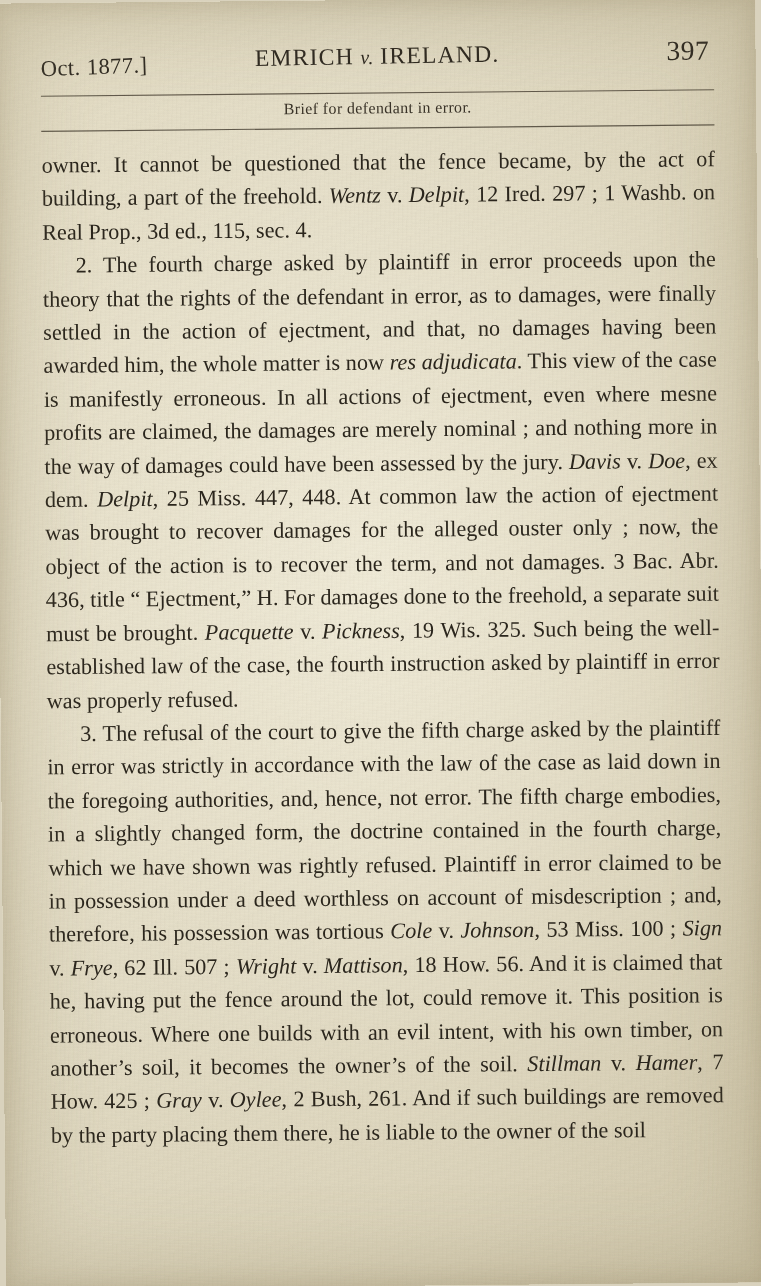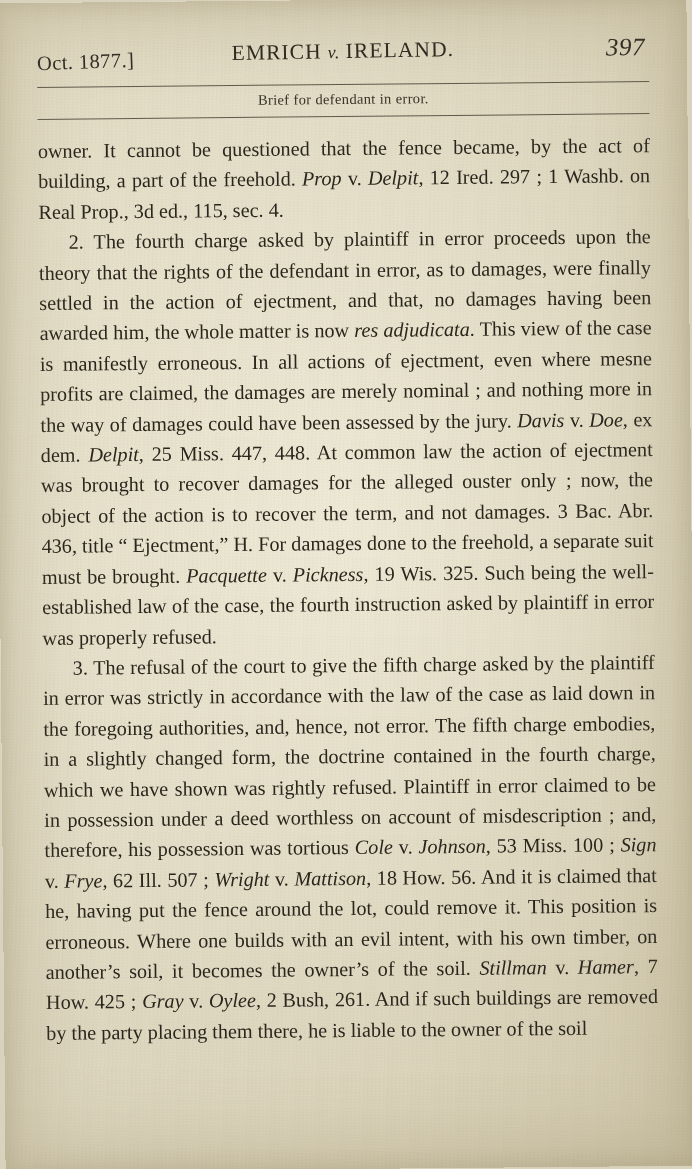--- a/index.html
+++ b/index.html
@@ -85,21 +85,20 @@
     font-size: 18px;
     letter-spacing: 0.5px;
   }
   .folio-right {
     position: absolute;
     right: 4px;
     top: 6px;
     font-size: 25px;
     color: #2c271f;
     letter-spacing: 0.5px;
-    font-style: italic;
   }
 
   
   .rule {
     height: 0;
     border-top: 1.3px solid #4a4336;
     margin: 0;
     opacity: 0.85;
   }
   .rule.top { margin-top: 6px; }
@@ -143,21 +142,21 @@
         <span class="big">IRELAND.</span>
       </div>
       <div class="folio-right">397</div>
     </div>
 
     <div class="rule top"></div>
     <div class="subhead">Brief for defendant in error.</div>
     <div class="rule bottom"></div>
 
     <div class="body-text" id="body-text">
-        <p class="noindent"><span>owner.  It cannot be questioned that the fence became, by the act of building, a part of the freehold.  </span><i>Prop</i><span> v. </span><i>Delpit</i><span>, 12 Ired. 297 ; 1 Washb. on Real Prop., 3d ed., 115, sec. 4.</span></p>
+        <p class="noindent"><span>owner.  It cannot be questioned that the fence became, by the act of building, a part of the freehold.  </span><i>Wentz</i><span> v. </span><i>Delpit</i><span>, 12 Ired. 297 ; 1 Washb. on Real Prop., 3d ed., 115, sec. 4.</span></p>
         <p><span>2. The fourth charge asked by plaintiff in error proceeds upon the theory that the rights of the defendant in error, as to damages, were finally settled in the action of ejectment, and that, no damages having been awarded him, the whole matter is now </span><i>res adjudicata</i><span>.  This view of the case is manifestly erroneous.  In all actions of ejectment, even where mesne profits are claimed, the damages are merely nominal ; and nothing more in the way of damages could have been assessed by the jury.  </span><i>Davis</i><span> v. </span><i>Doe</i><span>, ex dem. </span><i>Delpit</i><span>, 25 Miss. 447, 448.   At common law the action of ejectment was brought to recover damages for the alleged ouster only ; now, the object of the action is to recover the term, and not damages. 3 Bac. Abr. 436, title “ Ejectment,” H.   For damages done to the freehold, a separate suit must be brought.  </span><i>Pacquette</i><span> v. </span><i>Pickness</i><span>, 19 Wis. 325.   Such being the well-established law of the case, the fourth instruction asked by plaintiff in error was properly refused.</span></p>
         <p><span>3. The refusal of the court to give the fifth charge asked by the plaintiff in error was strictly in accordance with the law of the case as laid down in the foregoing authorities, and, hence, not error.  The fifth charge embodies, in a slightly changed form, the doctrine contained in the fourth charge, which we have shown was rightly refused.  Plaintiff in error claimed to be in possession under a deed worthless on account of misdescription ; and, therefore, his possession was tortious  </span><i>Cole</i><span> v. </span><i>Johnson</i><span>, 53  Miss. 100 ; </span><i>Sign</i><span> v. </span><i>Frye</i><span>, 62  Ill. 507 ; </span><i>Wright</i><span>  v.  </span><i>Mattison</i><span>, 18  How. 56.   And it is claimed that he, having put the fence around  the lot, could  remove it.  This position is erroneous.  Where one builds with an evil intent, with his own timber, on another’s soil, it becomes the owner’s of the soil.  </span><i>Stillman</i><span> v. </span><i>Hamer</i><span>, 7 How. 425 ; </span><i>Gray</i><span> v. </span><i>Oylee</i><span>, 2 Bush, 261.   And if such buildings are removed by the party placing them there, he is liable to  the owner of the soil</span></p>
       </div>
 
   </div>
   <div class="grain"></div>
   <div class="edge-shade"></div>
 </div>
 
 </body></html>

